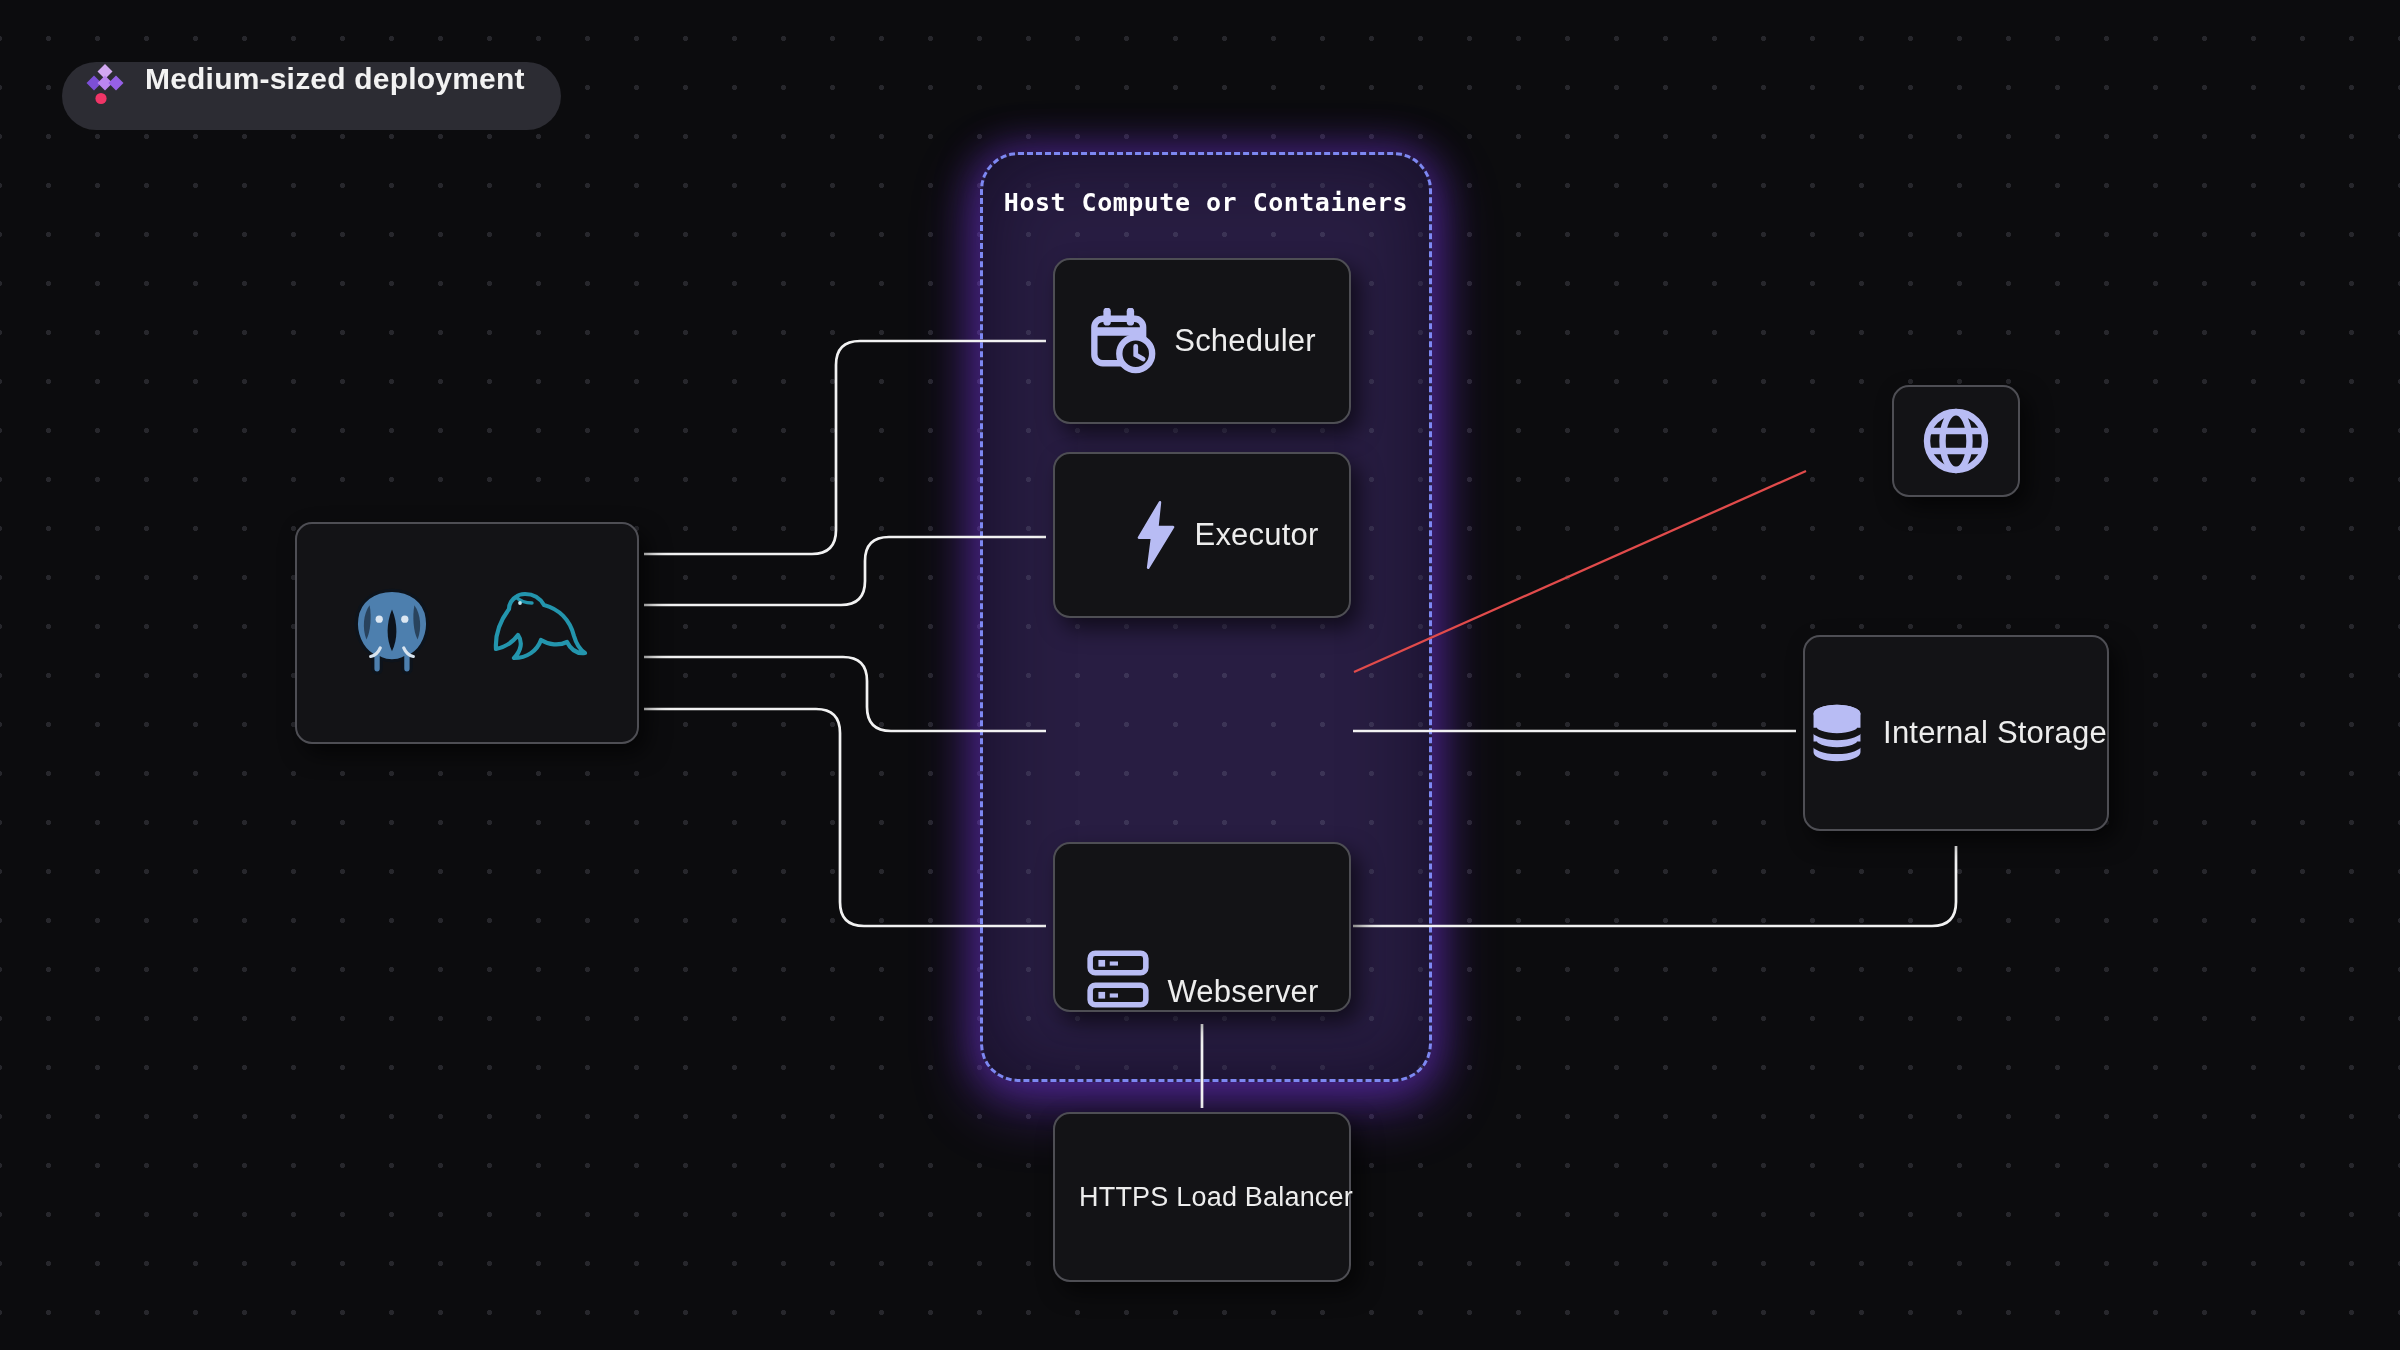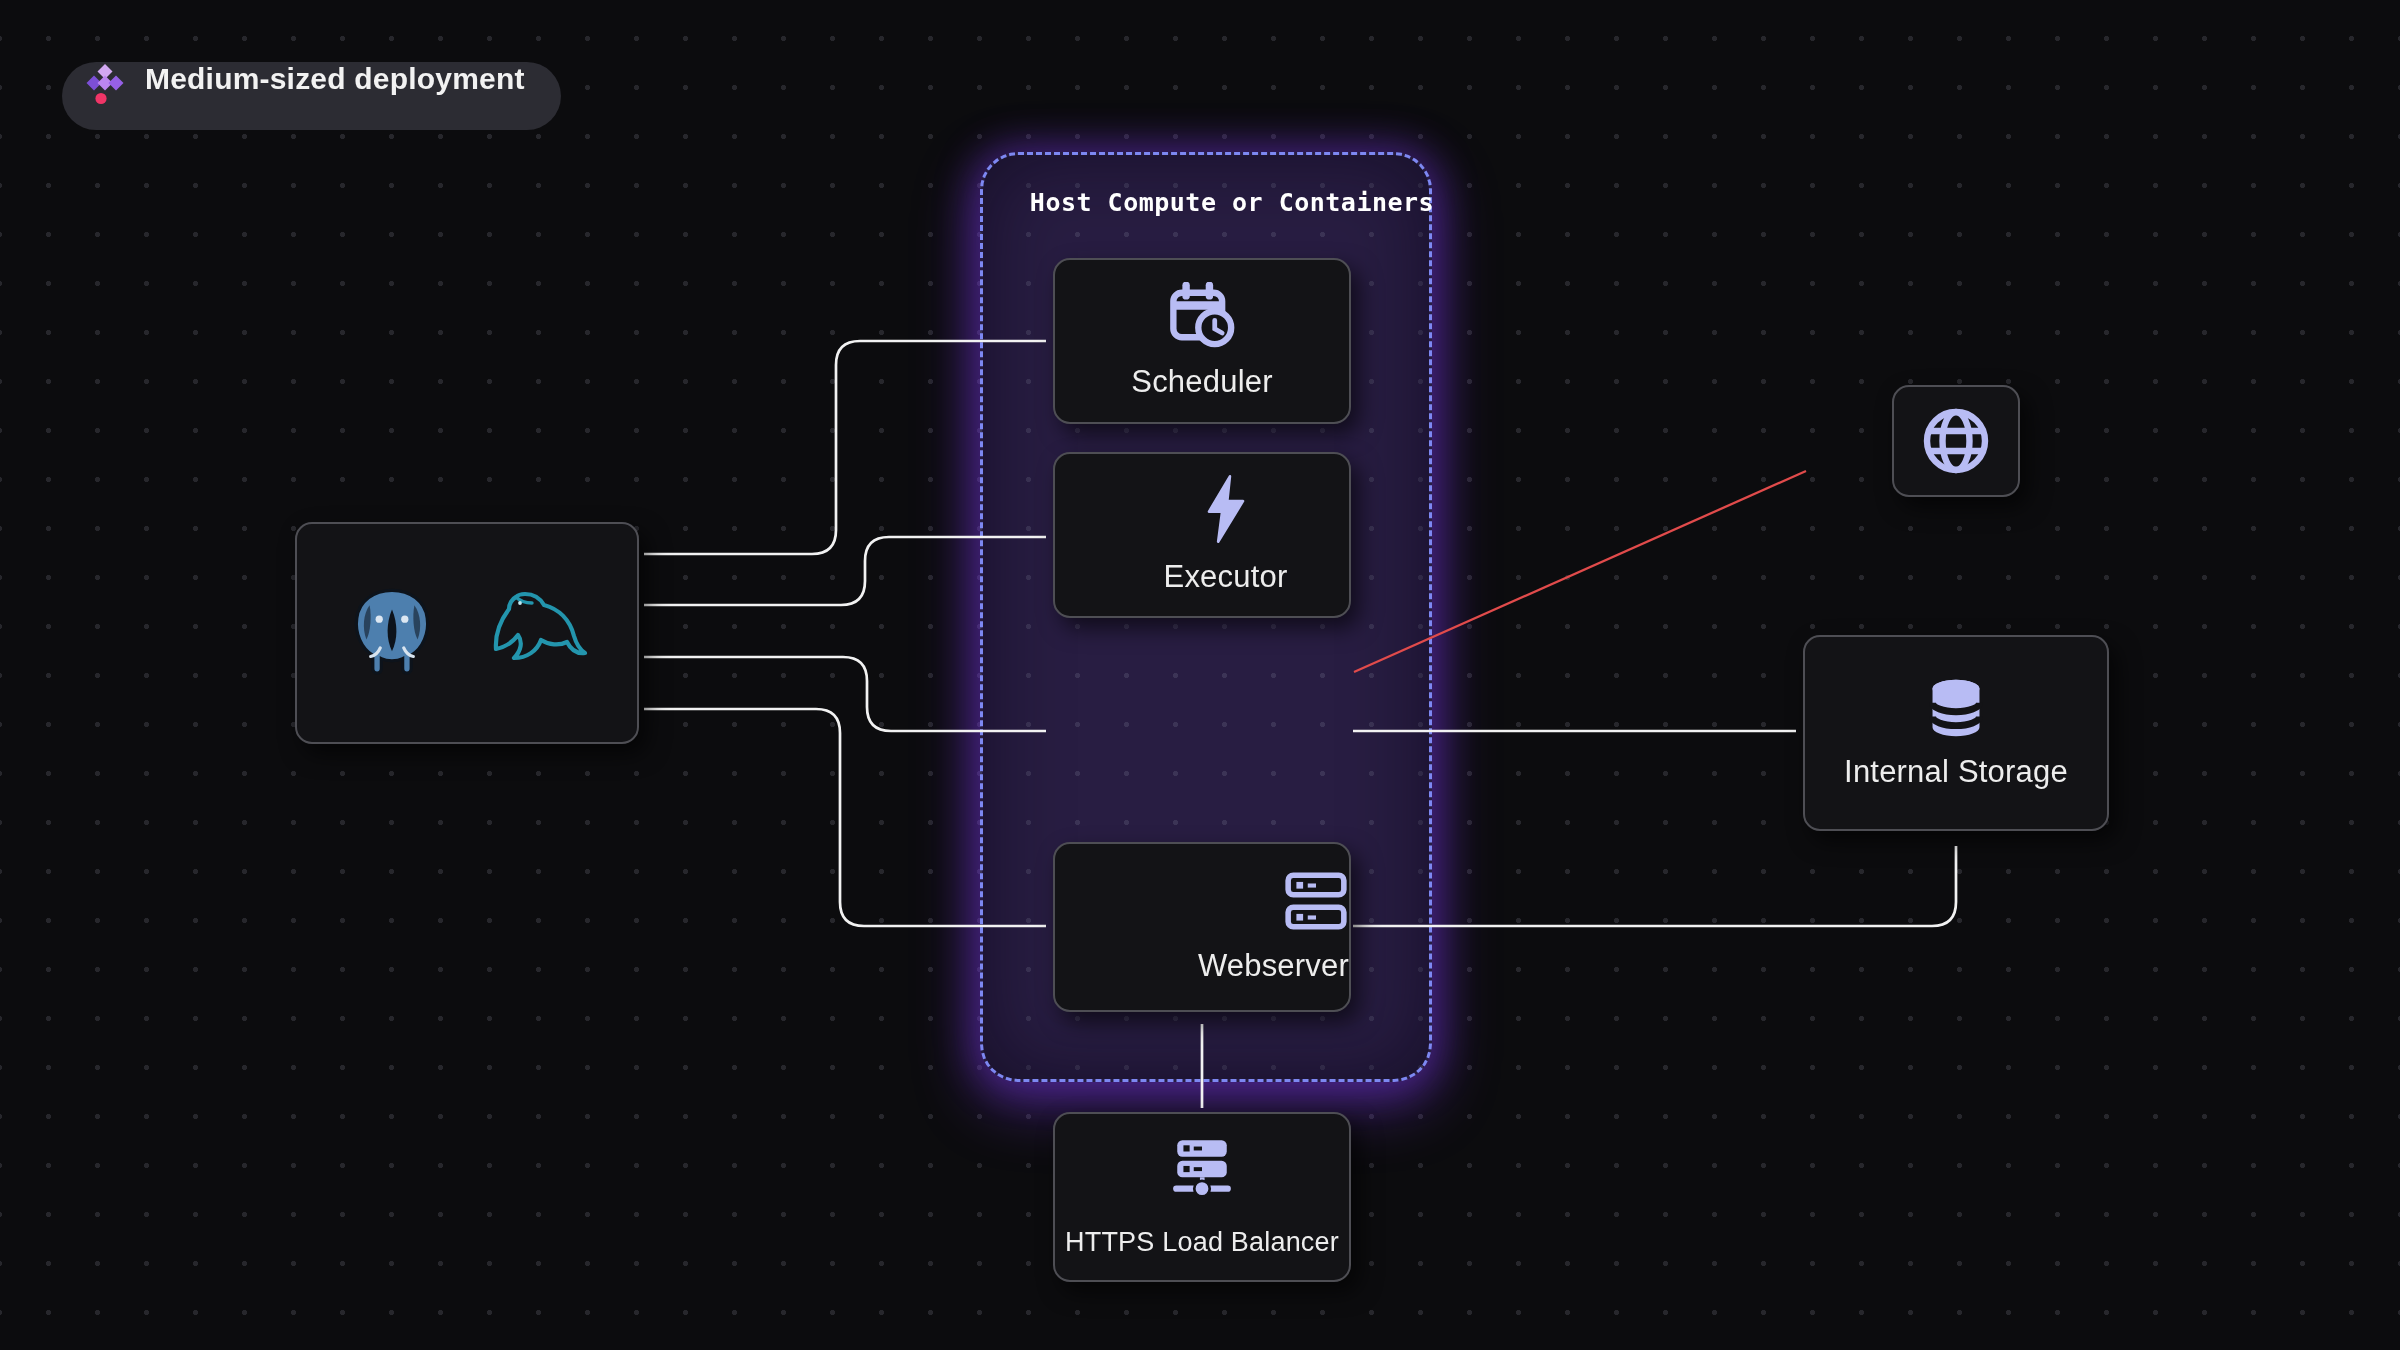--- a/index.html
+++ b/index.html
@@ -26,33 +26,33 @@
     background-color:#281d42;
     background-image:radial-gradient(#3c3456 2.4px, transparent 2.9px);
     background-size:49px 49px;background-position:21px 6px;
     box-shadow:0 0 38px 6px rgba(118,52,226,.40), 0 20px 60px 6px rgba(126,58,237,.40),
                inset 0 0 80px rgba(8,4,18,.55);
     z-index:1;
   }
   .host-title{
     position:absolute;left:980px;top:188px;width:452px;text-align:center;
     color:#ffffff;font-family:"DejaVu Sans Mono", monospace;font-weight:bold;
-    font-size:25px;letter-spacing:.5px;z-index:2;padding-left:26px;
+    font-size:25px;letter-spacing:.5px;z-index:2;
   }
   
   .edges{position:absolute;left:0;top:0;z-index:3;pointer-events:none;}
   .edges path{fill:none;}
   .edge-white{stroke:#f2f2f2;stroke-width:2.7px;}
   .edge-red{stroke:#e14b4b;stroke-width:2.3px;}
   
   .node{
     position:absolute;box-sizing:border-box;
     background:#131316;border:2px solid #4e4e54;border-radius:17px;
     box-shadow:8px 10px 22px rgba(0,0,0,.6);
-    display:flex;flex-direction:column;align-items:center;justify-content:center;
+    display:flex;flex-direction:row;align-items:center;justify-content:center;
     gap:16px;z-index:4;
   }
   .node-label{color:#ededed;font-size:31px;letter-spacing:.2px;white-space:nowrap;}
   .node-label.small{font-size:27px;}
   .n-scheduler{left:1053px;top:258px;width:298px;height:166px;}
   .n-executor{left:1053px;top:452px;width:298px;height:166px;padding-left:47px;}
   .n-worker{left:1053px;top:646px;width:298px;height:172px;}
   .n-webserver{left:1053px;top:842px;width:298px;height:170px;align-items:flex-end;}
   .n-lb{left:1053px;top:1112px;width:298px;height:170px;gap:28px;}
   .n-db{left:295px;top:522px;width:344px;height:222px;flex-direction:row;gap:46px;}

